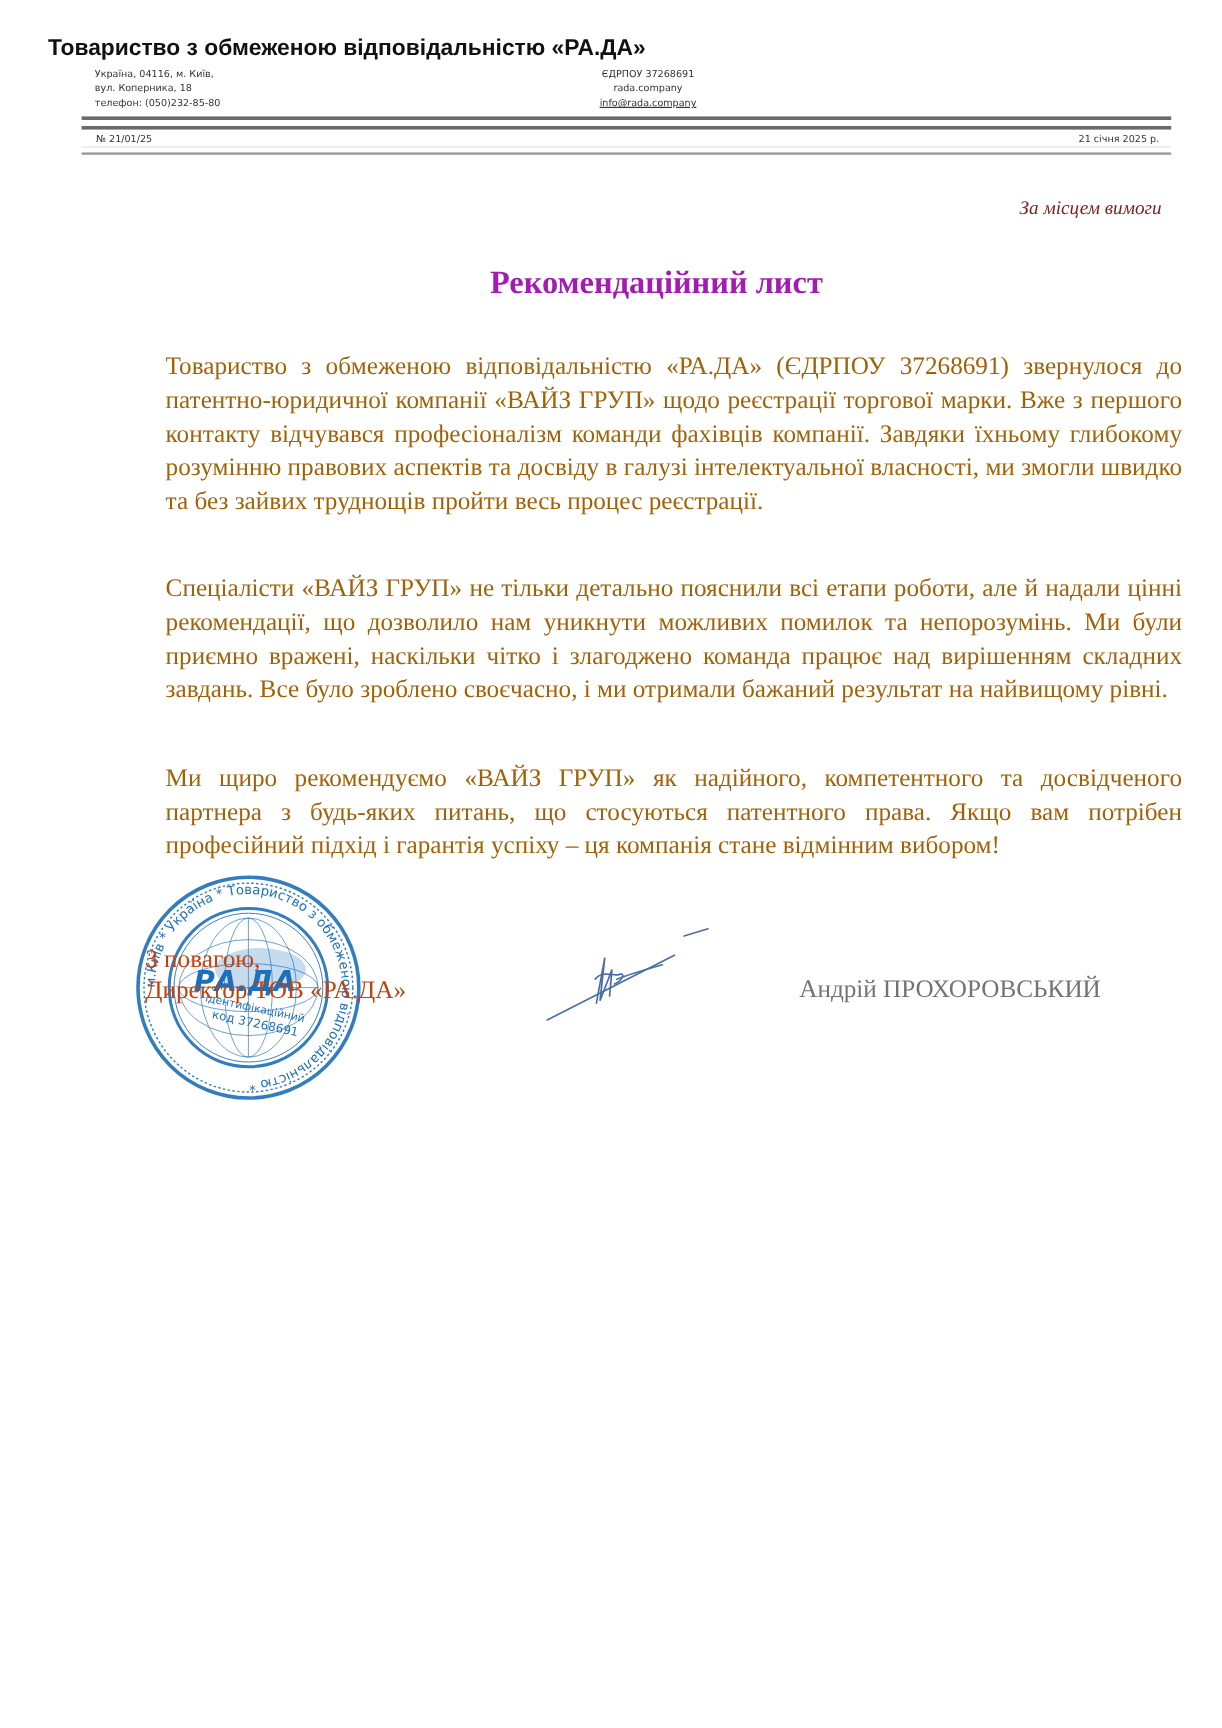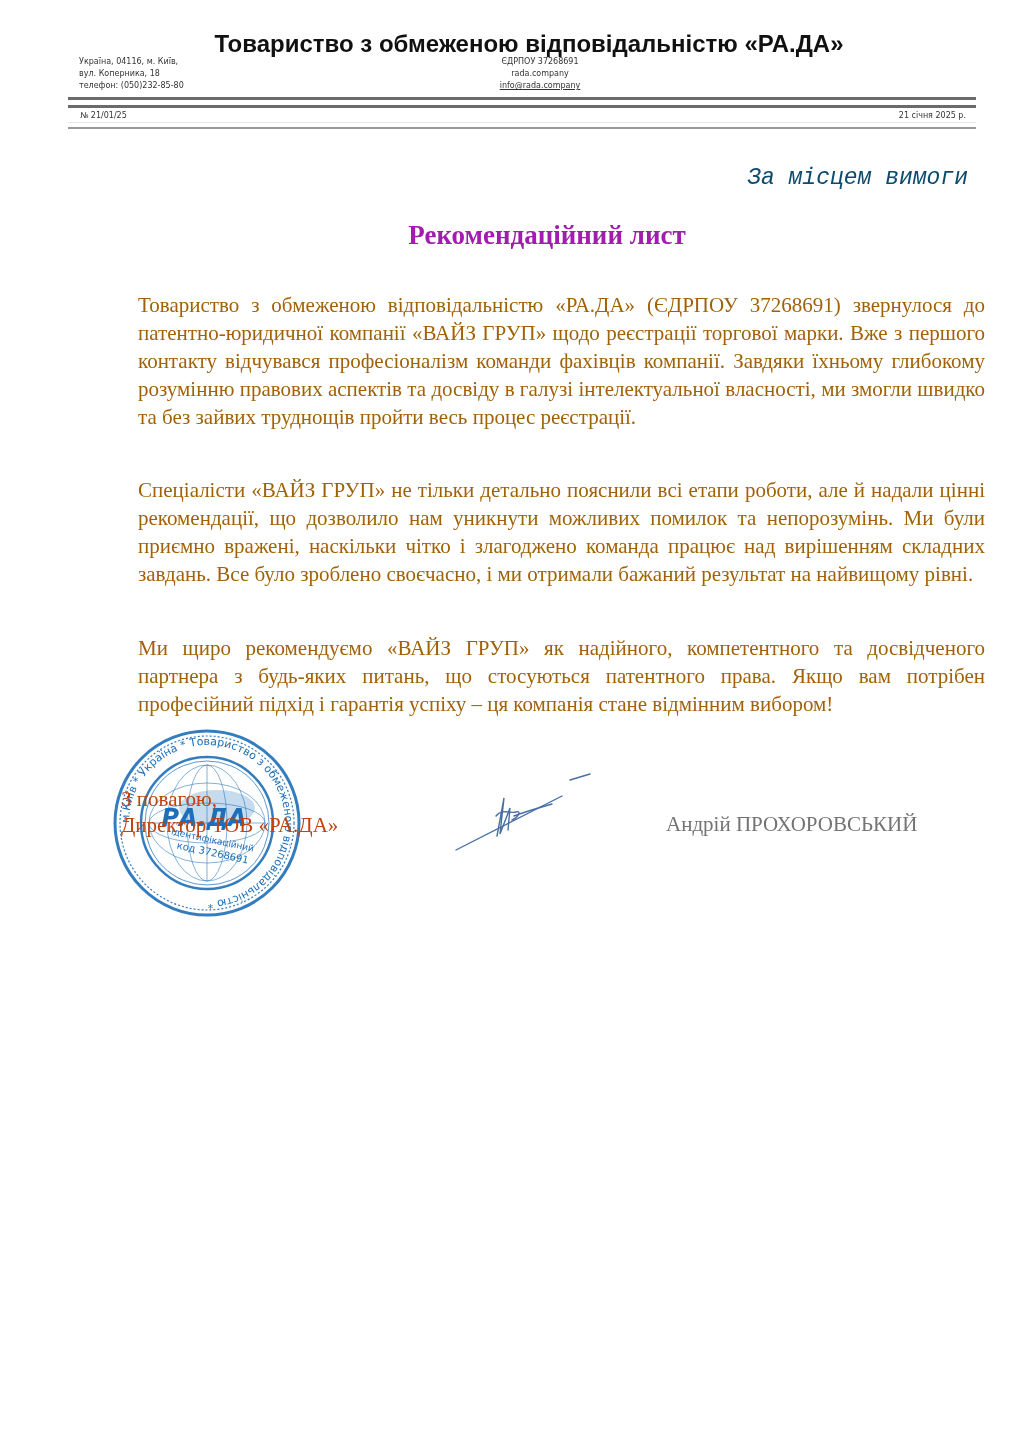--- a/index.html
+++ b/index.html
@@ -1,37 +1,37 @@
 <!DOCTYPE html>
 <html><head>
 <meta charset="utf-8">
 <style>
   html, body { margin: 0; padding: 0; background: #ffffff; }
   body { width: 1018px; height: 1440px; position: relative; overflow: hidden; color: #111; }
   .page { position: absolute; left: 0; top: 0; width: 1018px; height: 1440px; background: #fff; }
 
   .company-title {
-    position: absolute; left: 0; width: 1018px; top: 30px; text-align: center;
-    font-family: "Liberation Sans", sans-serif; font-weight: bold; font-size: 24px; color: #111;
+    position: absolute; left: 0; width: 1018px; top: 30px; text-align: left;
+    font-family: "Liberation Sans", sans-serif; font-weight: bold; font-size: 19px; color: #111;
     padding-left: 40px; box-sizing: border-box;
   }
   .addr { position: absolute; left: 79px; top: 56px; font-family: "DejaVu Sans", sans-serif; font-size: 8px; line-height: 12px; color: #333; }
   .reg  { position: absolute; left: 460px; width: 160px; top: 56px; text-align: center; font-family: "DejaVu Sans", sans-serif; font-size: 8px; line-height: 12px; color: #333; }
   .reg .email { text-decoration: underline; color: #333; }
 
   .rule { position: absolute; left: 68px; width: 908px; background: #6b6b6b; }
   .rule.r1 { top: 97px; height: 3px; }
   .rule.r2 { top: 105px; height: 3px; }
   .rule.r3 { top: 127px; height: 2px; background: #9a9a9a; }
   .rule.thin { top: 122px; height: 1px; background: #e4e4e4; }
 
   .docnum { position: absolute; left: 80px; top: 111px; font-family: "DejaVu Sans", sans-serif; font-size: 8px; color: #333; }
   .docdate { position: absolute; right: 52px; top: 111px; font-family: "DejaVu Sans", sans-serif; font-size: 8px; color: #333; }
 
-  .addressee { position: absolute; right: 50px; top: 165px; font-family: Liberation Mono, monospace; font-style: italic; font-size: 23px; color: #0c4a6e; }
+  .addressee { position: absolute; right: 50px; top: 165px; font-family: Liberation Serif, serif; font-style: italic; font-size: 16px; color: #7f1d1d; }
 
   .doc-title { position: absolute; left: 0; width: 1018px; top: 220px; text-align: center; font-family: "Liberation Serif", serif; font-weight: bold; font-size: 27px; color: #a21caf; padding-left: 76px; box-sizing: border-box; }
 
   .body-text { position: absolute; left: 122px; width: 847px; font-family: "Liberation Serif", serif; font-size: 21px; line-height: 28px; text-align: justify; color: #a16207; margin: 16px; }
   .p1 { top: 275px; }
   .p2 { top: 460px; }
   .p3 { top: 618px; }
 
   .stamp { position: absolute; left: 112px; top: 728px; width: 190px; height: 190px; }
 

